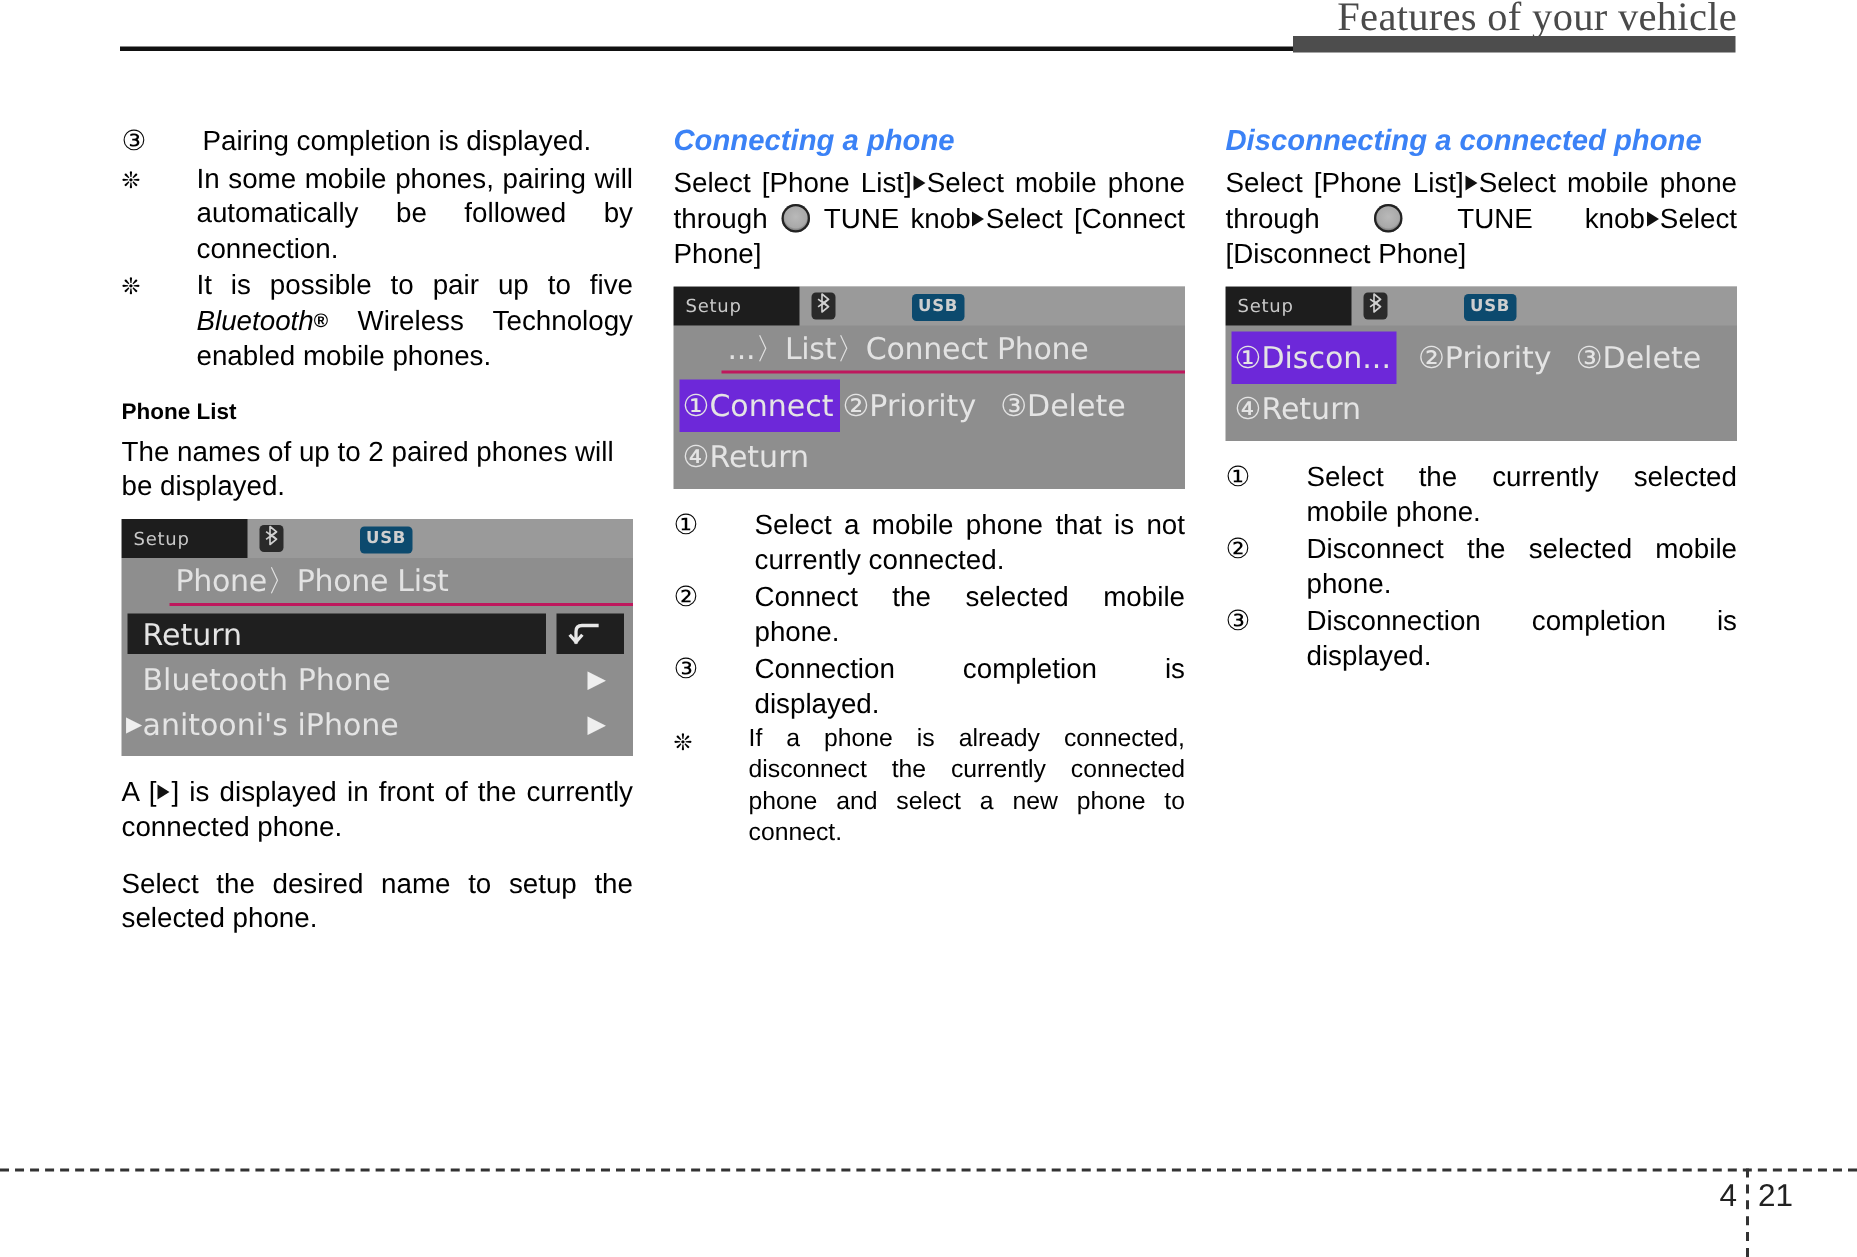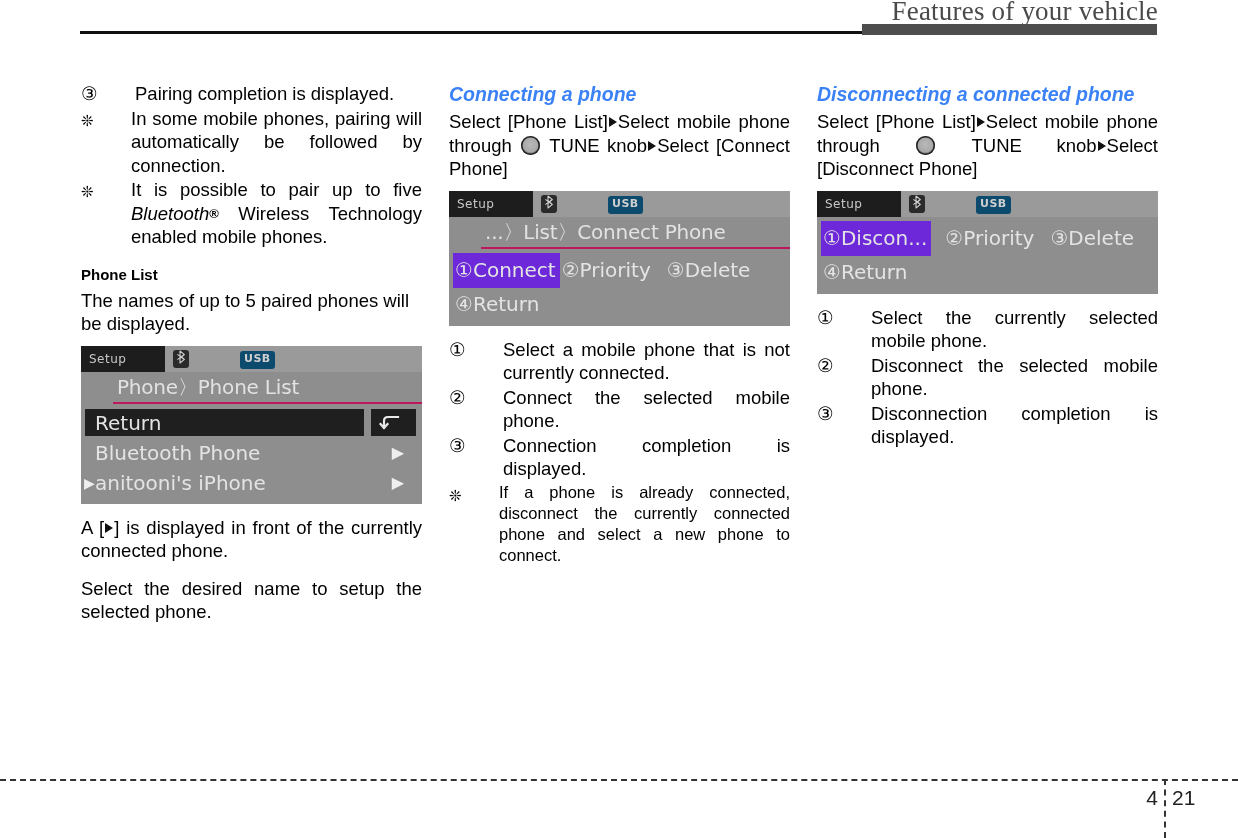--- a/index.html
+++ b/index.html
@@ -304,21 +304,21 @@
     <span class="mk star">❊</span>
     <span class="tx">In some mobile phones, pairing will automatically be followed by connection.</span>
   </div>
 
   <div class="row">
     <span class="mk star">❊</span>
     <span class="tx"><span>It is possible to pair up to five </span><span class="bt-ital">Bluetooth</span><span class="reg-sup">®</span><span> Wireless Technology enabled mobile phones.</span></span>
   </div>
 
   <h3 class="sec">Phone List</h3>
-  <p class="body last-nojust">The names of up to 5 paired phones will be displayed.</p>
+  <p class="body last-nojust">The names of up to 2 paired phones will be displayed.</p>
 
   <div class="lcd">
     <div class="lcd-top">
       <div class="lcd-tab">Setup</div>
       <div class="lcd-bt">
         <svg width="11" height="14" viewBox="0 0 11 14">
           <path d="M4 1 L8.4 4.6 L4 8.2 L4 1 Z M4 5.8 L8.4 9.4 L4 13 L4 5.8 Z M1.4 4.4 L8 9.4 M1.4 9.6 L8 4.6" stroke="#cfcfcf" stroke-width="1.1" fill="none" stroke-linejoin="round"></path>
         </svg>
       </div>
       <div class="lcd-usb">USB</div>

